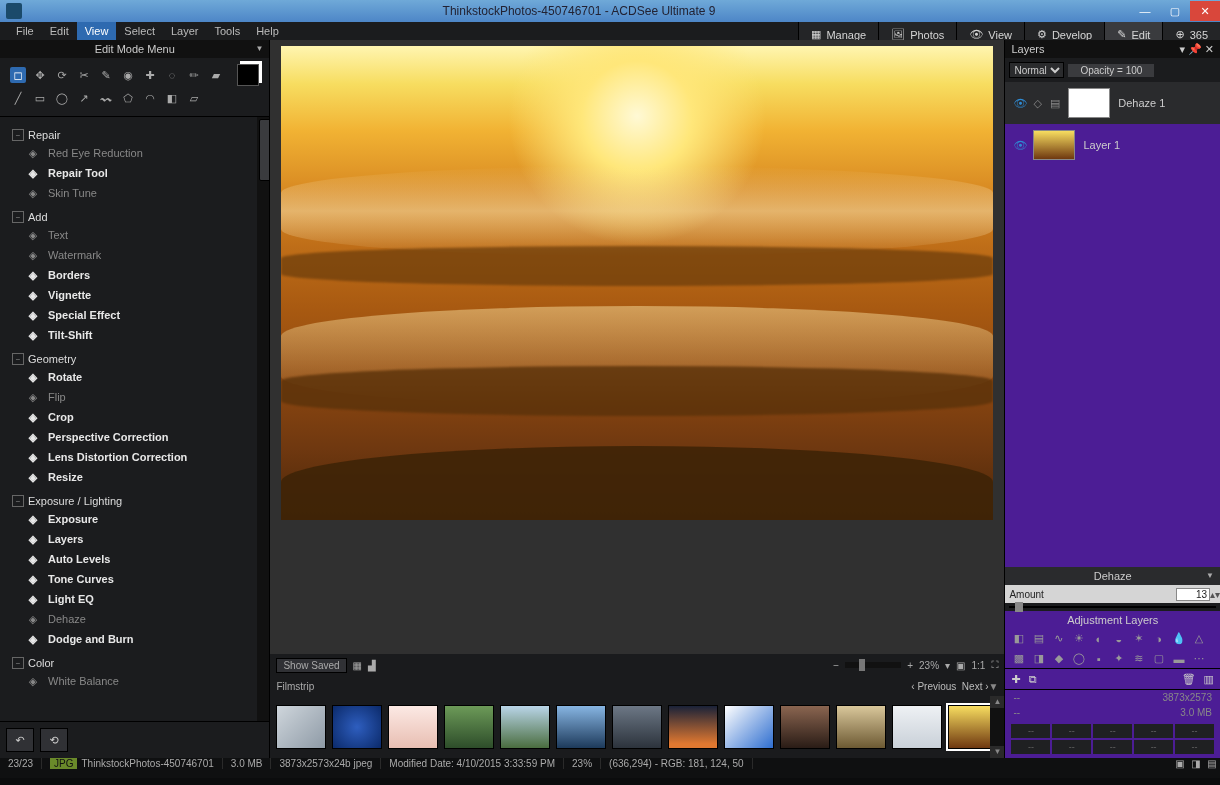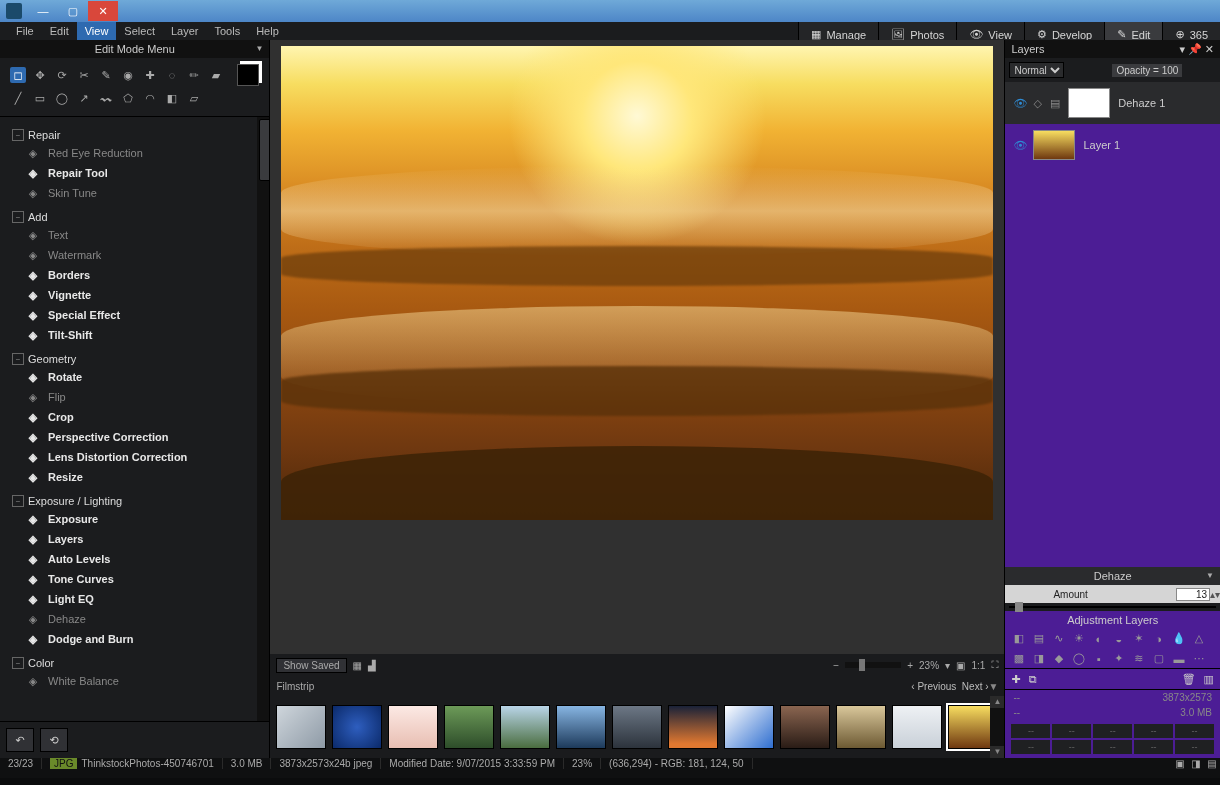--- a/index.html
+++ b/index.html
@@ -66,29 +66,29 @@
 .thumb.sel{outline:2px solid #fff;}
 .filmscroll{position:absolute;right:0;top:0;bottom:0;width:14px;background:#111;}
 .filmscroll .up,.filmscroll .dn{height:12px;background:#2a2a2a;color:#888;text-align:center;font-size:8px;line-height:12px;}
 .filmscroll .tr{flex:1;}
 .filmscroll{display:flex;flex-direction:column;}
 
 .panelTitle{height:18px;background:#111;color:#ccc;font-size:11px;padding:0 6px;display:flex;align-items:center;}
 .panelTitle .spacer{flex:1;}
 .blendRow{height:20px;display:flex;align-items:center;background:#1b1c1e;padding:2px 4px;gap:4px;}
 .blendRow select{background:#2a2b2d;color:#ccc;border:1px solid #000;font-size:10px;height:16px;}
-.blendRow .op{background:#3a3b3e;color:#ccc;font-size:10px;padding:1px 4px;margin-left:44px;}
+.blendRow .op{background:#3a3b3e;color:#ccc;font-size:10px;padding:1px 12px;}
 .layerRow{display:flex;align-items:center;gap:8px;padding:6px 8px;}
 .layerRow.active{background:#2a2b2d;}
 .eye{width:12px;height:12px;color:#2e8bd4;}
 .layerThumb{width:40px;height:28px;border:1px solid #888;}
 .rightMid{flex:1;}
 .dhzHdr{height:18px;background:#2a2b2d;text-align:center;color:#ccc;line-height:18px;position:relative;}
 .dhzHdr::after{content:"▼";position:absolute;right:6px;font-size:8px;color:#aaa;}
-.amountRow{display:flex;align-items:center;background:#d5d5d5;color:#222;height:18px;font-size:10px;padding-left:44px;}
+.amountRow{display:flex;align-items:center;background:#d5d5d5;color:#222;height:18px;font-size:10px;}
 .amountRow .lab{padding:0 4px;flex:1;}
 .amountRow .val{width:30px;background:#fff;border:1px solid #888;text-align:right;padding-right:2px;}
 .adjHdr{text-align:center;color:#ccc;padding:3px 0;}
 .iconrowR{display:flex;flex-wrap:wrap;gap:5px;padding:2px 6px;}
 .iconrowR span{width:15px;height:15px;color:#999;display:flex;align-items:center;justify-content:center;font-size:11px;}
 .addDel{height:20px;display:flex;align-items:center;padding:0 6px;gap:8px;border-top:1px solid #000;border-bottom:1px solid #000;}
 .dimInfo{display:flex;justify-content:flex-end;padding:2px 8px;color:#888;font-size:10px;gap:4px;}
 .smallGrid{display:grid;grid-template-columns:repeat(5,1fr);gap:2px;padding:4px 6px;}
 .smallGrid div{height:14px;text-align:center;color:#666;background:#1f2022;font-size:9px;line-height:14px;}
 
@@ -96,20 +96,21 @@
 .status .cell{padding:0 8px;border-right:1px solid #2a2a2a;}
 .status .jpg{background:#6a8a2a;color:#111;padding:0 4px;margin-right:4px;}
 .status .spacer{flex:1;}
 .status .ic{width:16px;text-align:center;}
 </style>
 </head>
 <body>
 
 <div class="titlebar">
   <div class="appicon"></div>
+  <div class="title">ThinkstockPhotos-450746701 - ACDSee Ultimate 9</div>
   <div class="winbtn">—</div>
   <div class="winbtn">▢</div>
   <div class="winbtn close">✕</div>
 </div>
 
 <div class="menubar" id="menubar">
 
   <div class="menu">File</div>
     <div class="menu">Edit</div>
     <div class="menu active">View</div>
@@ -457,20 +458,20 @@
         <div>--</div>
     </div>
   </div>
 </div>
 
 <div class="status">
   <span class="cell">23/23</span>
   <span class="cell"><span class="jpg">JPG</span><span>ThinkstockPhotos-450746701</span></span>
   <span class="cell">3.0 MB</span>
   <span class="cell">3873x2573x24b jpeg</span>
-  <span class="cell">Modified Date: 9/07/2015 3:33:59 PM</span>
+  <span class="cell">Modified Date: 4/10/2015 3:33:59 PM</span>
   <span class="cell">23%</span>
   <span class="cell">(636,294) - RGB: 181, 124, 50</span>
   <div class="spacer"></div>
   <span class="ic">▣</span>
   <span class="ic">◨</span>
   <span class="ic">▤</span>
 </div>
 
 </body></html>

